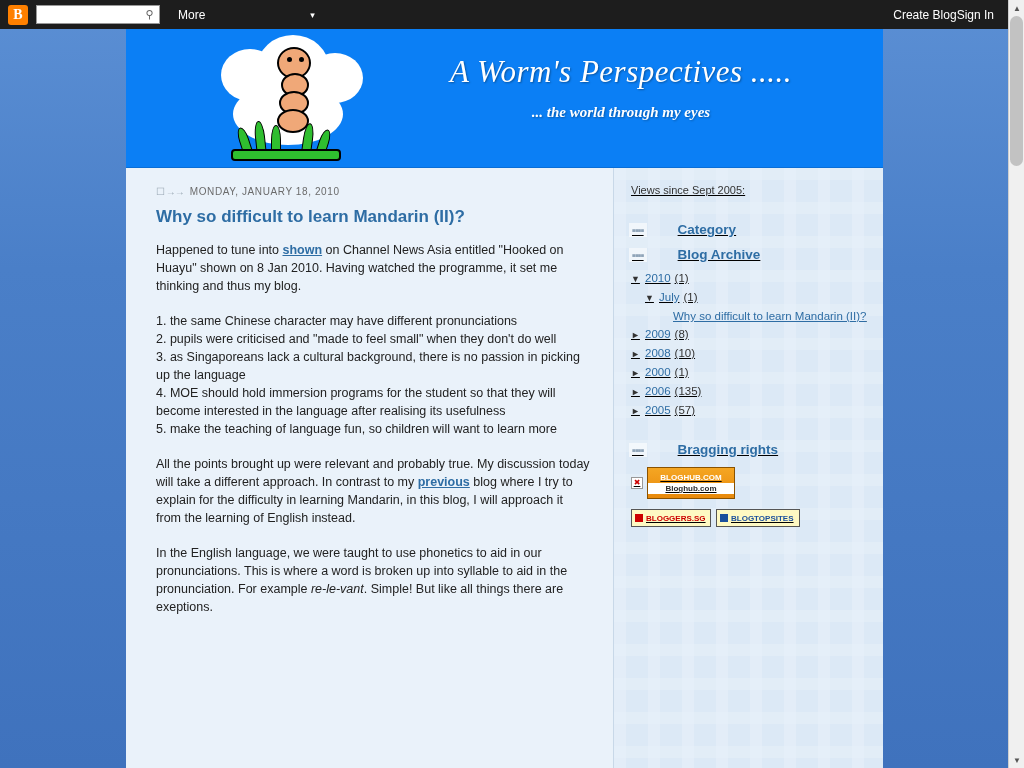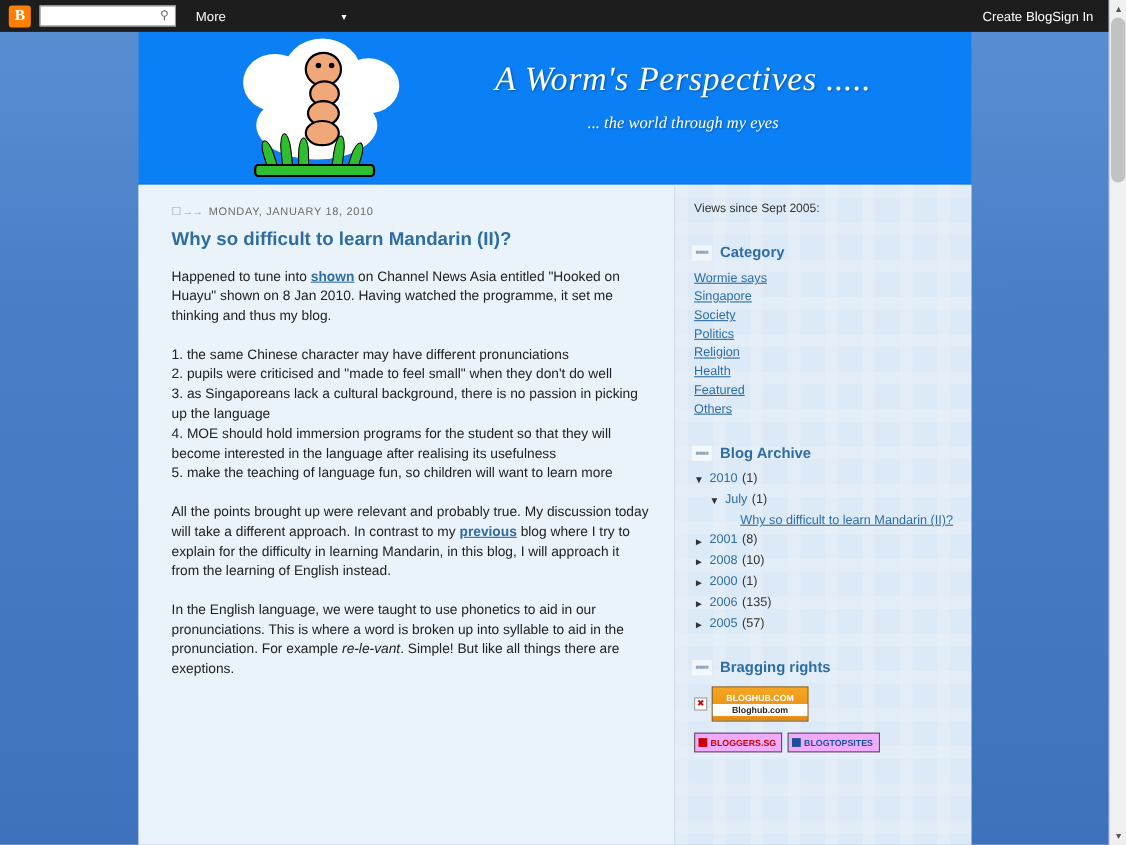--- a/index.html
+++ b/index.html
@@ -107,21 +107,21 @@
     text-shadow: 1px 1px 2px rgba(0,0,0,.35);
   }
   #header-desc {
     position: absolute;
     left: 245px; top: 75px;
     width: 500px;
     text-align: center;
     color: #ffffff;
     font-family: "Liberation Serif", serif;
     font-style: italic;
-    font-weight: normal;
+    font-weight: bold;
     font-size: 15px;
     text-shadow: 1px 1px 2px rgba(0,0,0,.3);
   }
   
   #worm {
     position: absolute;
     left: 85px; top: 2px;
     width: 170px; height: 140px;
   }
   .worm-cloud {
@@ -163,21 +163,21 @@
   
   #sidebar-pattern {
     position: absolute; inset: 0;
     background-image:
       linear-gradient(90deg, rgba(255,255,255,.55) 12px, transparent 12px),
       linear-gradient(180deg, rgba(255,255,255,.45) 12px, transparent 12px);
     background-size: 34px 34px;
     opacity: .35;
     pointer-events: none;
   }
-  #sidebar-inner { position: relative; z-index: 2; }
+  #sidebar-inner { position: relative; z-index: 2; text-decoration: underline; }
 
   
   .post-date {
     color: #6b6b6b;
     font-size: 10px;
     letter-spacing: .6px;
     text-transform: uppercase;
     margin: 2px 0 10px 0;
     display: flex; align-items: center;
   }
@@ -213,20 +213,21 @@
   .widget-dots {
     color: #8fa4b8; font-size: 11px;
     letter-spacing: -1px; margin-right: 8px;
     background: rgba(255,255,255,.6);
     padding: 1px 3px;
   }
   .widget-title {
     color: #2e6da4;
     font-size: 13.5px;
     font-weight: bold;
+    margin-left: 23px;
   }
   .label-list { margin: 0 0 26px 2px; }
   .label-list a {
     display: block;
     color: #2e6da4;
     font-size: 11.5px;
     text-decoration: underline;
     margin-bottom: 5px;
   }
   .archive { margin: 0 0 24px 2px; font-size: 11.5px; }
@@ -267,21 +268,21 @@
     border: 1px solid #999; background: #fff;
     margin-right: 4px;
     font-size: 8px; line-height: 10px; text-align: center;
     color: #c00;
   }
   .rank-badges { display: flex; gap: 5px; margin: 10px 0 0 2px; }
   .rb {
     height: 18px; border: 1px solid #555;
     display: flex; align-items: center;
     font-size: 8px; font-weight: bold;
-    background: #f0abfc;
+    background: #fef9c3;
   }
   .rb .sq { width: 8px; height: 8px; margin: 0 3px; }
   #rb1 { width: 80px; color: #c00; }
   #rb2 { width: 84px; color: #1a4f9c; }
 
   
   #scrollbar {
     position: absolute;
     right: 0; top: 0;
     width: 16px; height: 768px;
@@ -386,30 +387,20 @@
       <div id="sidebar-col">
         <div id="sidebar-pattern"></div>
         <div id="sidebar-inner">
 
           <div class="views-note">Views since Sept 2005:</div>
 
           <div class="widget-head">
             <span class="widget-dots">▪▪▪▪</span>
             <span class="widget-title">Category</span>
           </div>
-          <div class="label-list">
-            <a href="#">Wormie says</a>
-            <a href="#">Singapore</a>
-            <a href="#">Society</a>
-            <a href="#">Politics</a>
-            <a href="#">Religion</a>
-            <a href="#">Health</a>
-            <a href="#">Featured</a>
-            <a href="#">Others</a>
-          </div>
 
           <div class="widget-head">
             <span class="widget-dots">▪▪▪▪</span>
             <span class="widget-title">Blog Archive</span>
           </div>
 
           <div class="archive">
             <div class="arch-row">
               <span class="arrow">▼</span>
               <a href="#">2010</a>
@@ -417,21 +408,21 @@
             </div>
             <div class="arch-row arch-sub">
               <span class="arrow">▼</span>
               <a href="#">July</a>
               <span class="arch-count">(1)</span>
             </div>
             <a class="post-link" href="#">Why so difficult to learn Mandarin (II)?</a>
 
             <div class="arch-row">
               <span class="arrow">►</span>
-              <a href="#">2001</a>
+              <a href="#">2009</a>
               <span class="arch-count">(8)</span>
             </div>
             <div class="arch-row">
               <span class="arrow">►</span>
               <a href="#">2008</a>
               <span class="arch-count">(10)</span>
             </div>
             <div class="arch-row">
               <span class="arrow">►</span>
               <a href="#">2000</a>

